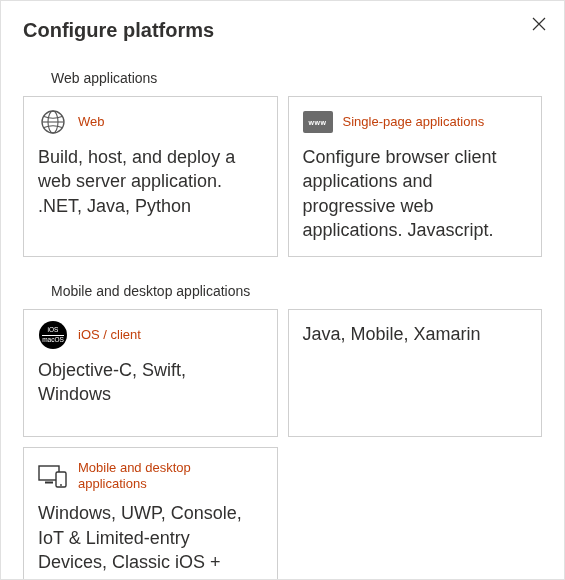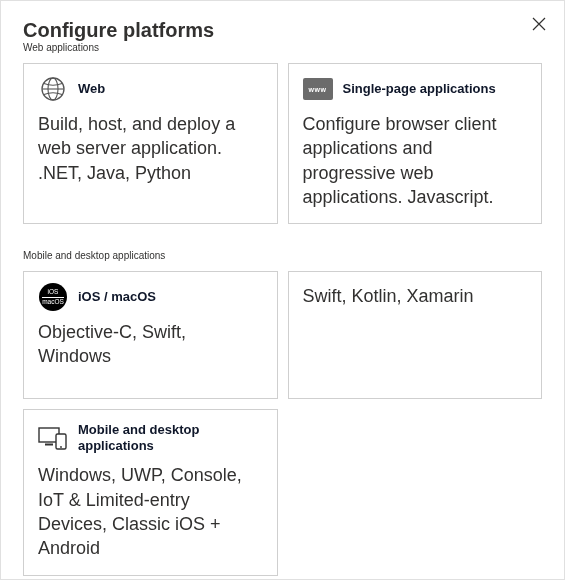--- a/index.html
+++ b/index.html
@@ -18,26 +18,28 @@
       position: absolute;
       top: 16px;
       right: 18px;
       cursor: pointer;
       color: #323130;
     }
     .close svg { width: 14px; height: 14px; display: block; }
     h1 {
       font-size: 20px;
       font-weight: 600;
+      margin-bottom: 28px;
     }
     .section-title {
-      font-size: 10px;
+      font-size: 14px;
       font-weight: 400;
       color: #323130;
       margin-bottom: 10px;
+      margin-left: 28px;
     }
     .card-grid {
       display: grid;
       grid-template-columns: 1fr 1fr;
       gap: 10px;
       margin-bottom: 26px;
     }
     .card {
       border: 1px solid #cfcfcf;
       padding: 12px 14px 14px 14px;
@@ -46,22 +48,22 @@
       background: #fff;
     }
     .card-header {
       display: flex;
       align-items: center;
       gap: 10px;
       margin-bottom: 10px;
     }
     .card-title {
       font-size: 13px;
-      font-weight: 700;
-      color: #0f172a;
+      font-weight: 400;
+      color: #c2410c;
       line-height: 1.2;
     }
     .card-desc {
       font-size: 18px;
       color: #323130;
       line-height: 1.35;
     }
     .icon-box {
       width: 30px;
       height: 26px;
@@ -147,27 +149,27 @@
   <div class="card-grid">
 
     <div class="card">
       <div class="card-header">
         <div class="icon-box">
           <div class="ios-circle">
             <span>iOS</span>
             <span class="l2">macOS</span>
           </div>
         </div>
-        <div class="card-title">iOS / macOS</div>
+        <div class="card-title">iOS / client</div>
       </div>
       <div class="card-desc">Objective-C, Swift, Windows</div>
     </div>
 
     <div class="card">
-      <div class="card-desc">Swift, Kotlin, Xamarin</div>
+      <div class="card-desc">Java, Mobile, Xamarin</div>
     </div>
 
     <div class="card">
       <div class="card-header">
         <div class="icon-box">
           <svg width="30" height="24" viewBox="0 0 30 24">
             <rect x="1" y="2" width="20" height="14" stroke="#333" stroke-width="1.4" fill="none"></rect>
             <rect x="7" y="17.5" width="8" height="2" fill="#333"></rect>
             <rect x="18" y="8" width="10" height="15" rx="1.5" stroke="#333" stroke-width="1.4" fill="#fff"></rect>
             <circle cx="23" cy="21" r="0.9" fill="#333"></circle>

